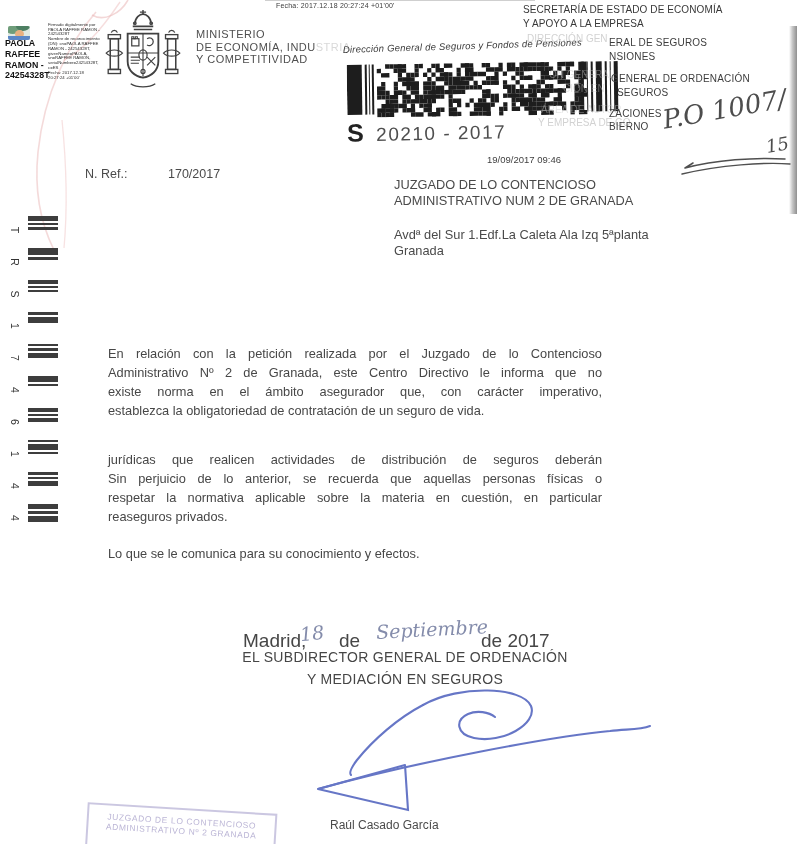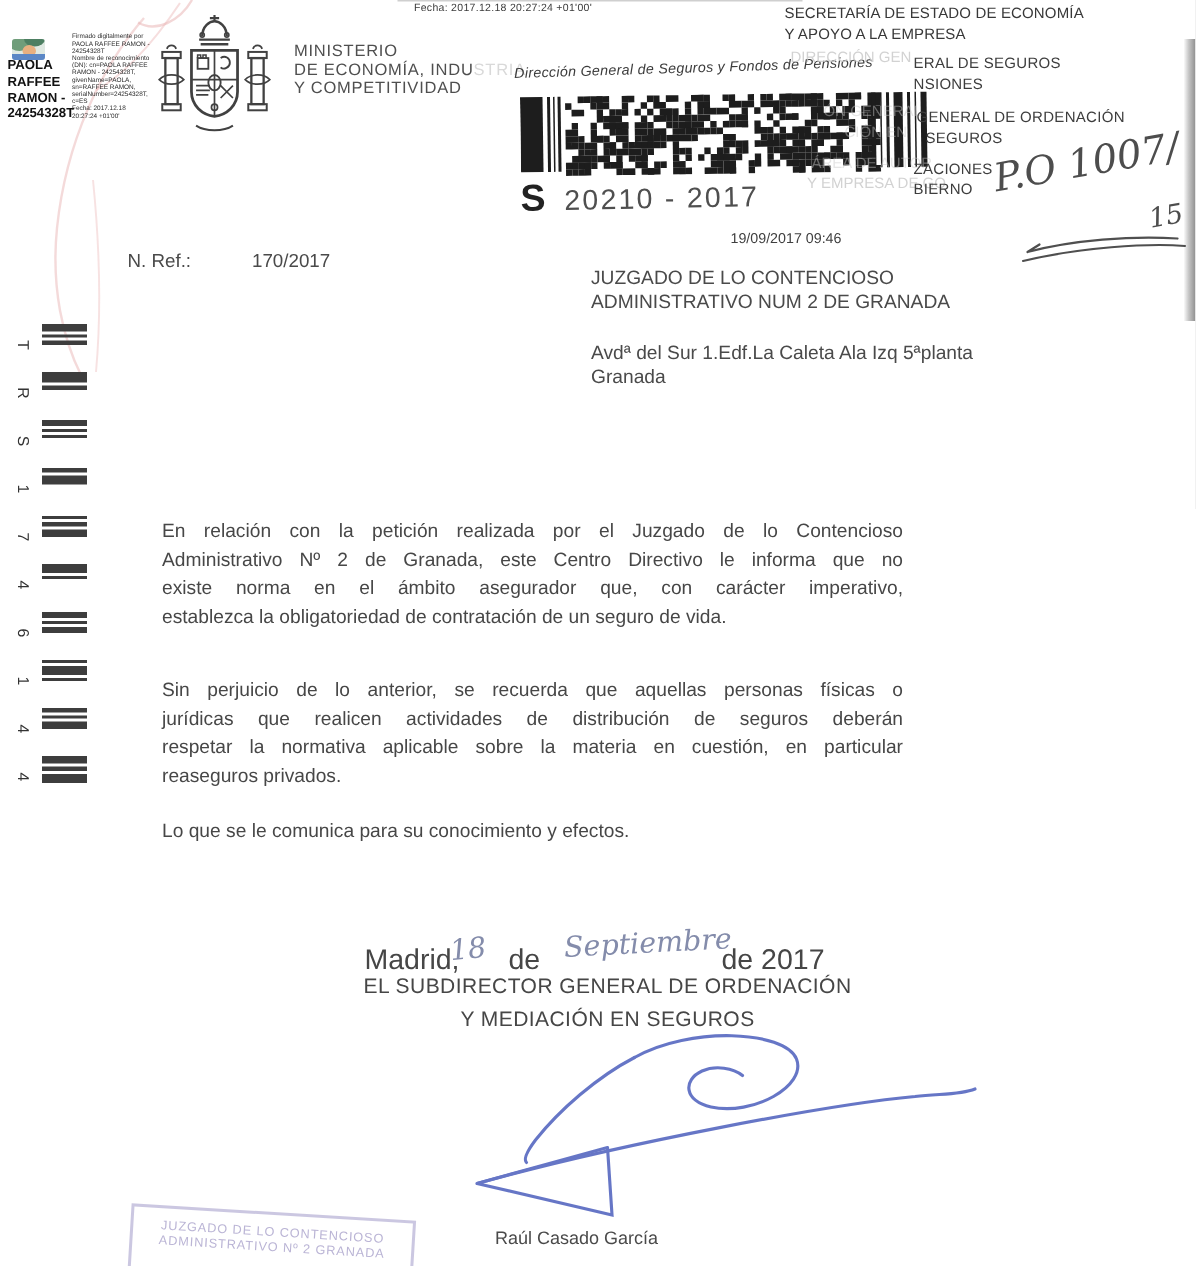--- a/index.html
+++ b/index.html
@@ -597,22 +597,22 @@
   </div>
 
   <div class="abs body-text" style="left:108px;top:344px;">
     <div class="para" style="margin-bottom:30px;">
       <div class="jline">En relación con la petición realizada por el Juzgado de lo Contencioso</div>
       <div class="jline">Administrativo Nº 2 de Granada, este Centro Directivo le informa que no</div>
       <div class="jline">existe norma en el ámbito asegurador que, con carácter imperativo,</div>
       <div class="jline jlast">establezca la obligatoriedad de contratación de un seguro de vida.</div>
     </div>
     <div class="para" style="margin-bottom:18px;">
+      <div class="jline">jurídicas que realicen actividades de distribución de seguros deberán</div>
       <div class="jline">Sin perjuicio de lo anterior, se recuerda que aquellas personas físicas o</div>
-      <div class="jline">jurídicas que realicen actividades de distribución de seguros deberán</div>
       <div class="jline">respetar la normativa aplicable sobre la materia en cuestión, en particular</div>
       <div class="jline jlast">reaseguros privados.</div>
     </div>
     <div class="para">
       <div>Lo que se le comunica para su conocimiento y efectos.</div>
     </div>
   </div>
 
   <div class="abs closing" style="left:243px;top:630px;">Madrid,</div>
   <div class="abs hand" style="left:300px;top:622px;font-size:19px;transform:rotate(-6deg);">18</div>

